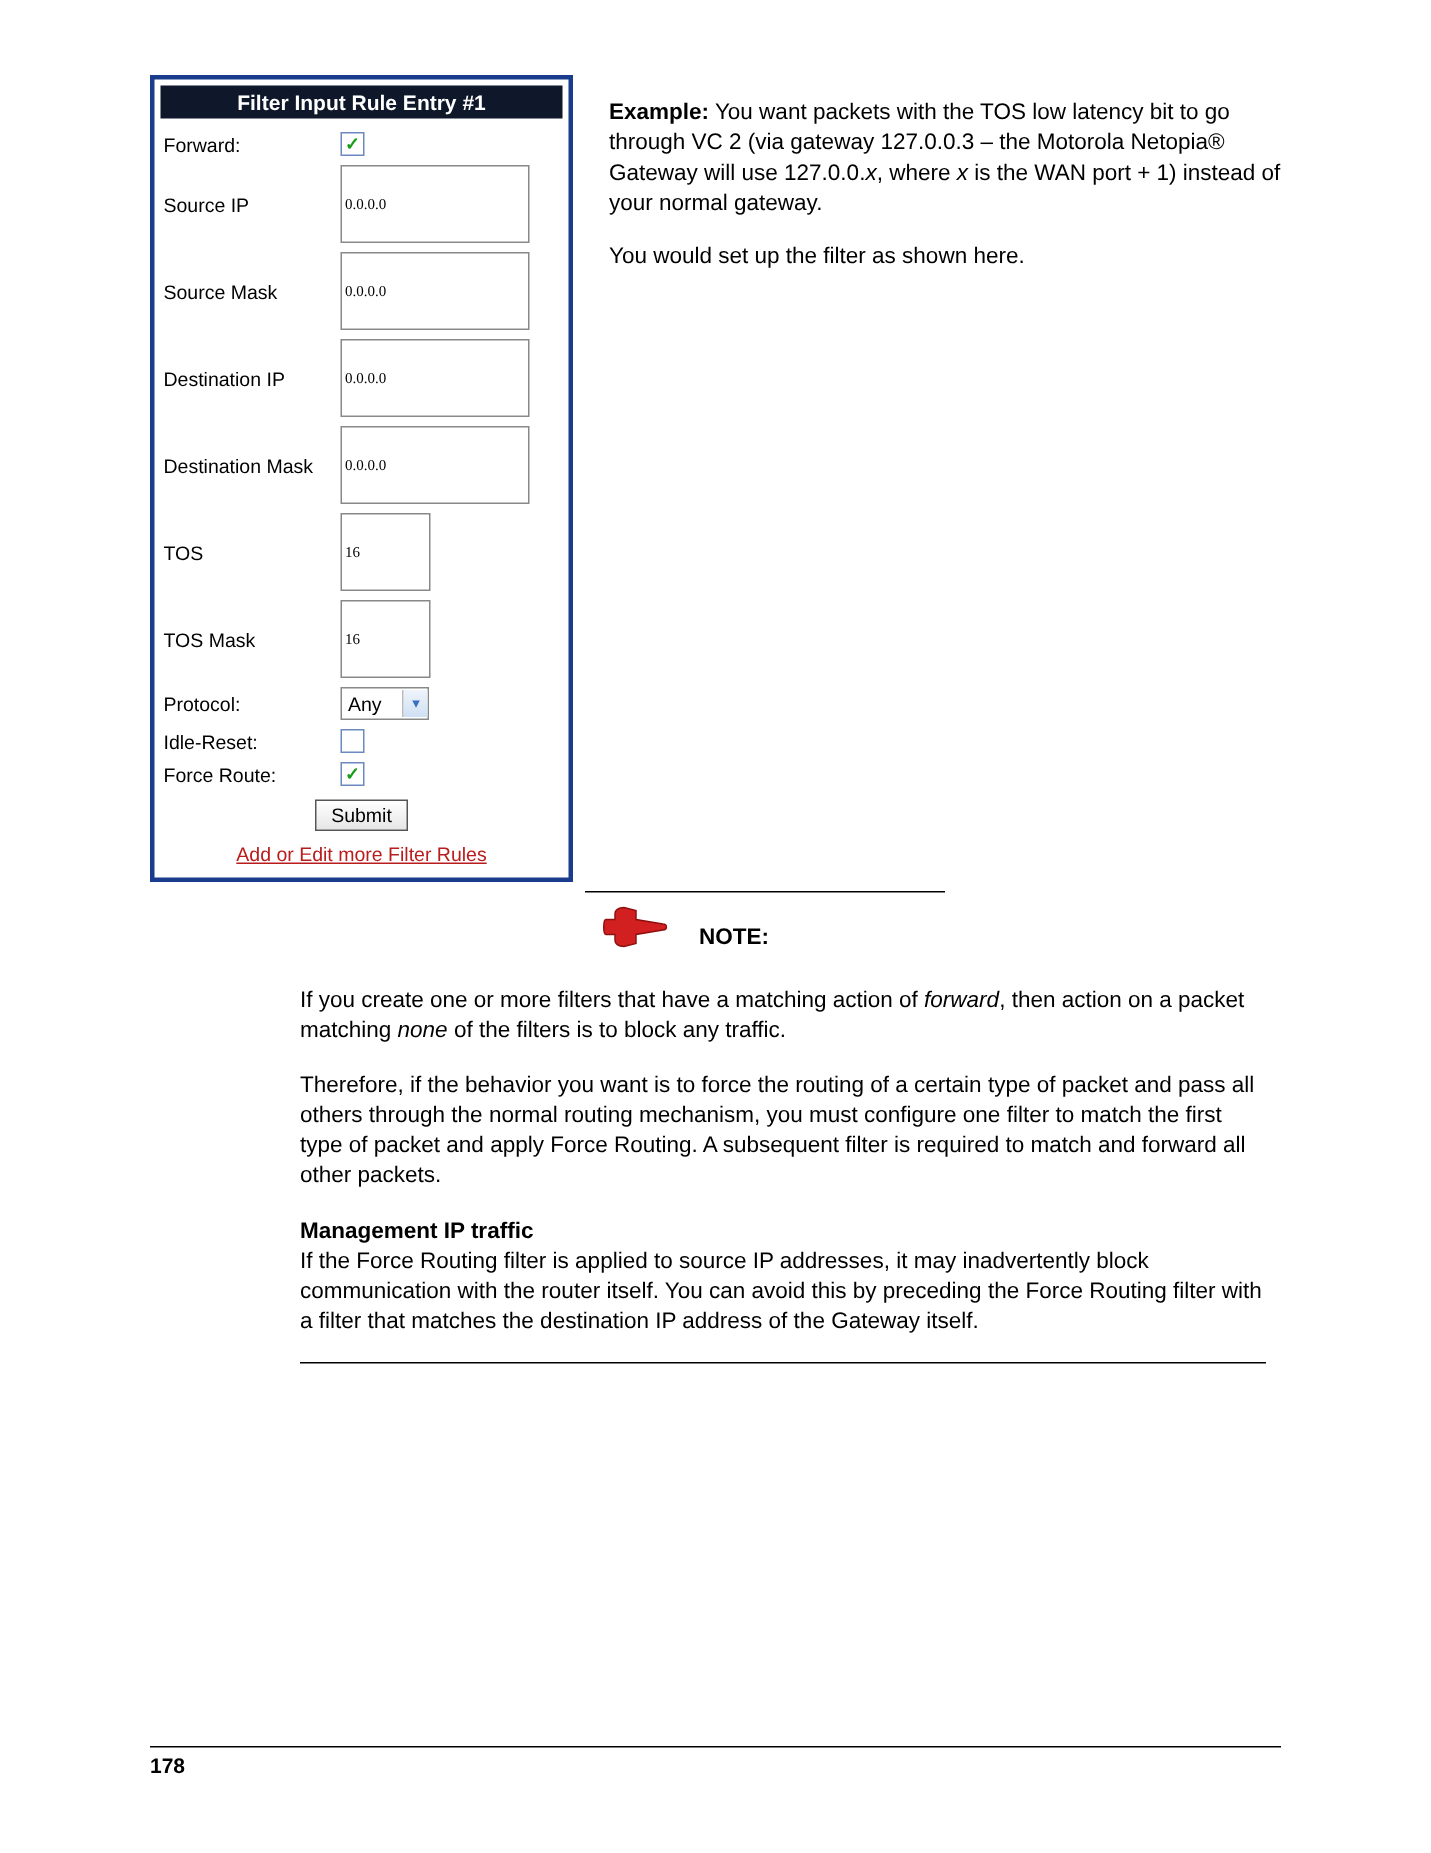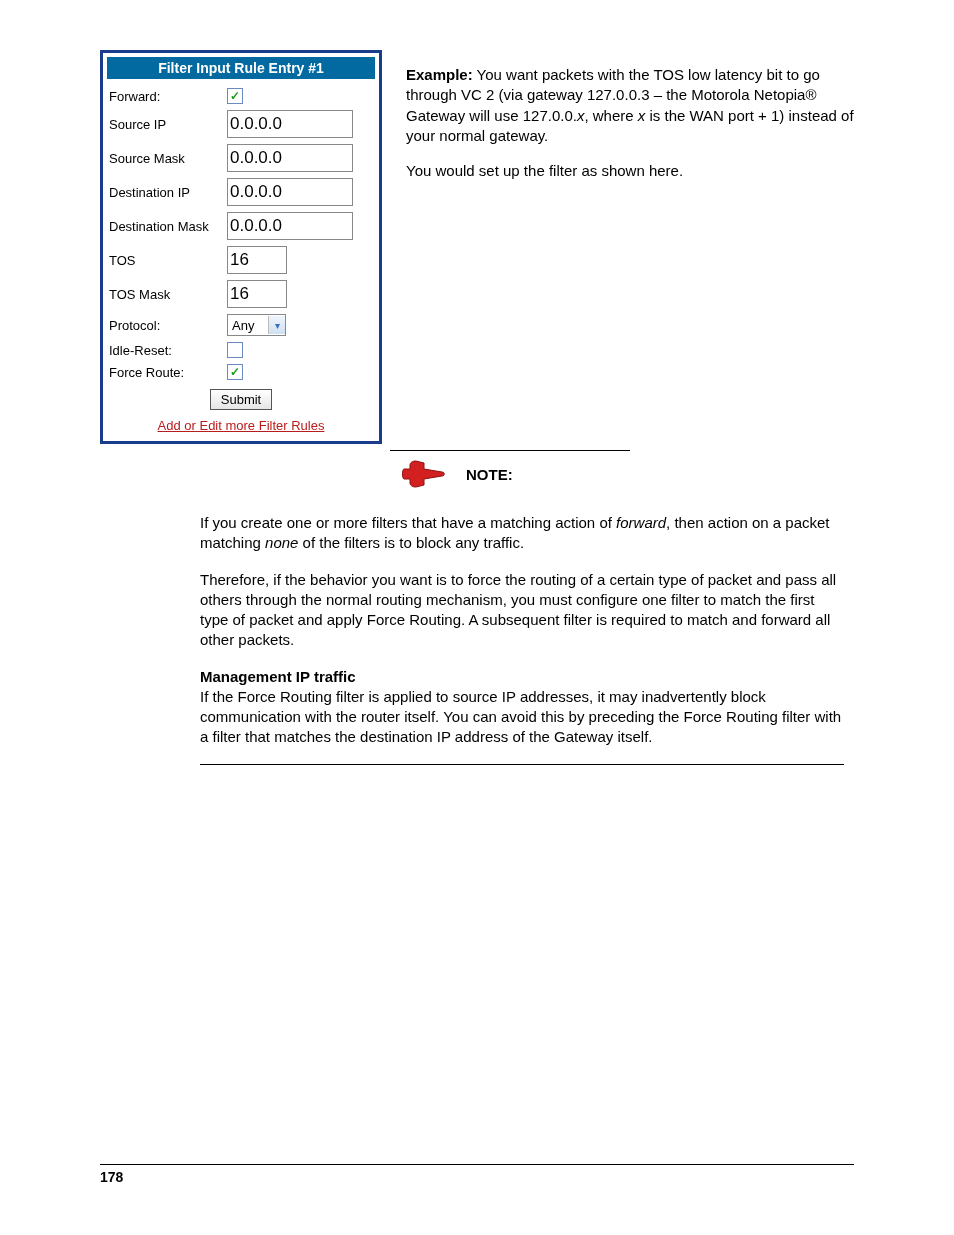--- a/index.html
+++ b/index.html
@@ -31,43 +31,43 @@
     gap: 24px;
   }
   .panel {
     border: 3px solid #1a3c8c;
     width: 276px;
     flex: 0 0 auto;
     background: #fff;
     font-size: 13px;
   }
   .panel-title {
-    background: #0369a1;
+    background: #0f172a;
     color: #fff;
     font-weight: bold;
     text-align: center;
     padding: 3px 0;
     margin: 4px 4px 6px 4px;
     font-size: 14px;
   }
   .panel-row {
     display: flex;
     align-items: center;
     padding: 3px 6px;
   }
   .panel-row .lbl {
     width: 118px;
     flex: 0 0 auto;
   }
   .txt {
     border: 1px solid #888;
     height: 18px;
-    padding: 4px 2px;
-    font-size: 17px;
-    font-family: Liberation Sans, sans-serif;
+    padding: 16px 2px;
+    font-size: 10px;
+    font-family: Liberation Serif, serif;
     box-sizing: content-box;
   }
   .txt.w-long { width: 120px; }
   .txt.w-short { width: 54px; }
   .chk {
     width: 14px; height: 14px;
     border: 1px solid #6a8ac0;
     display: inline-flex;
     align-items: center;
     justify-content: center;
@@ -121,21 +121,21 @@
   }
   .hr-under {
     border-bottom: 1px solid #000;
     margin-top: 6px;
     margin-left: 290px;
     width: 240px;
   }
   .note-block {
     margin-top: 8px;
     display: flex;
-    align-items: center;
+    align-items: flex-end;
     padding-left: 300px;
     gap: 20px;
   }
   .note-hand svg { display:block; }
   .note-label {
     font-weight: bold;
     font-size: 15px;
   }
   .body-text {
     padding-left: 100px;

